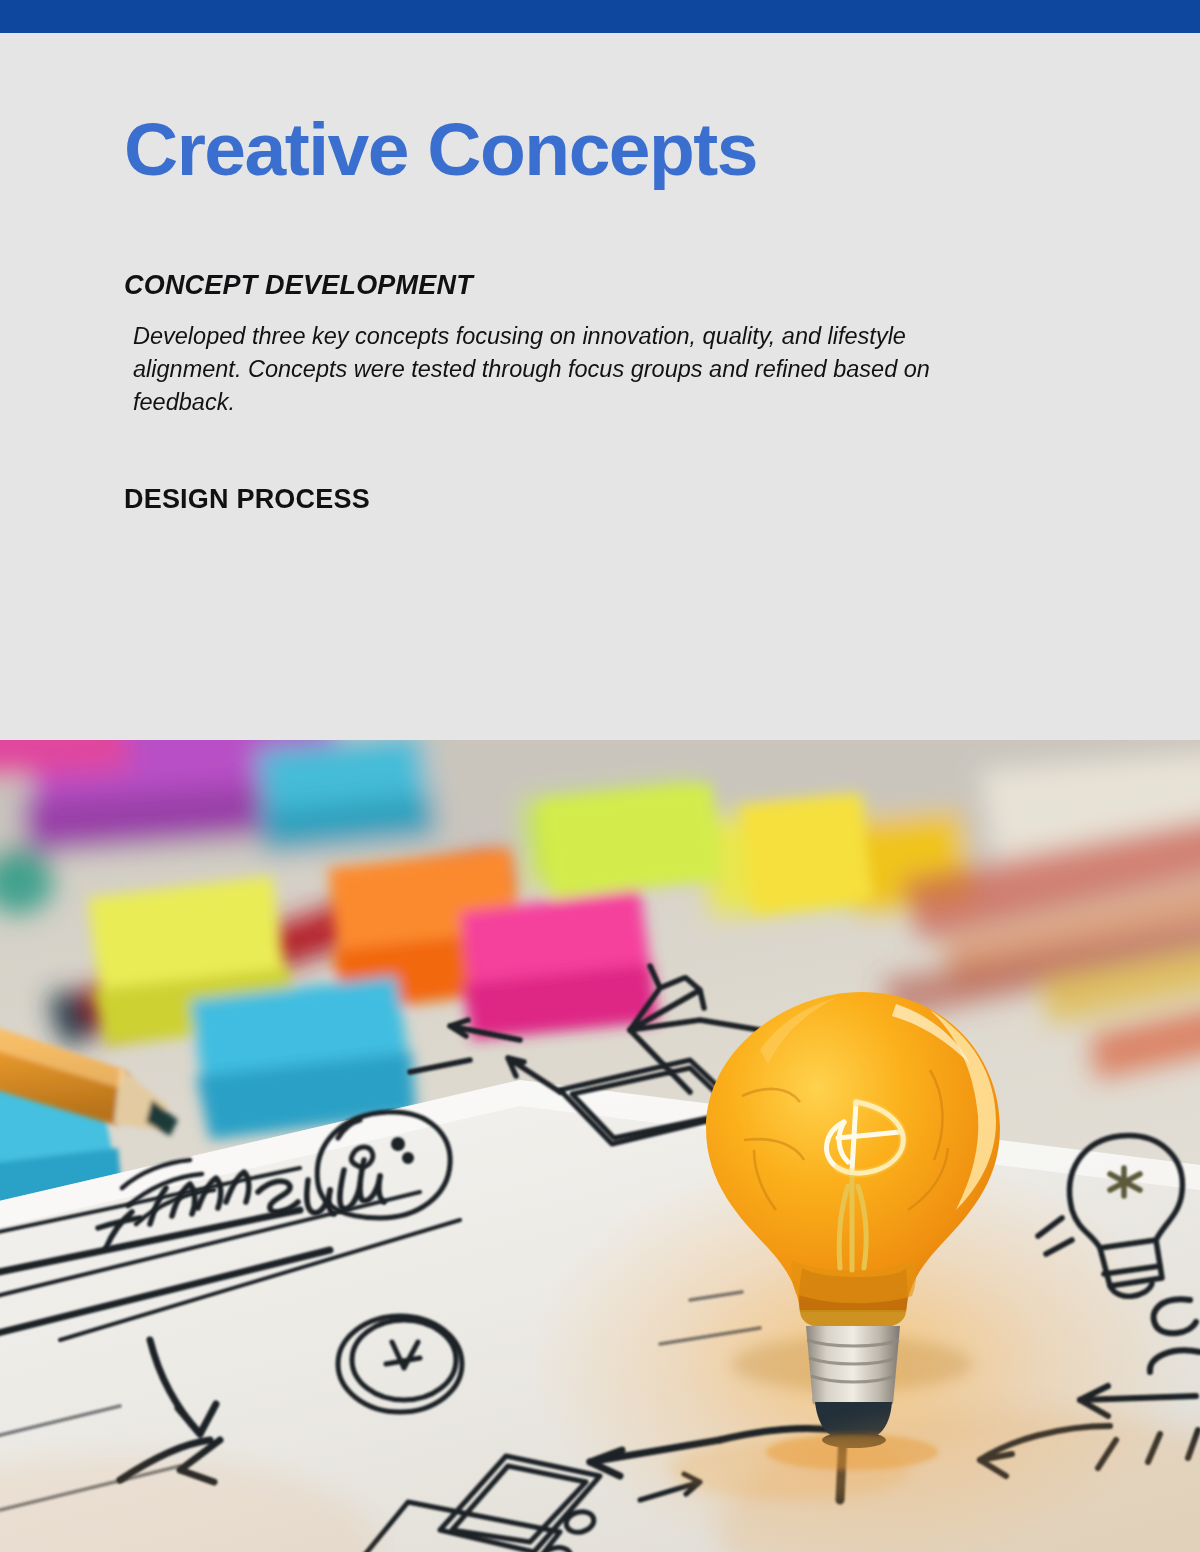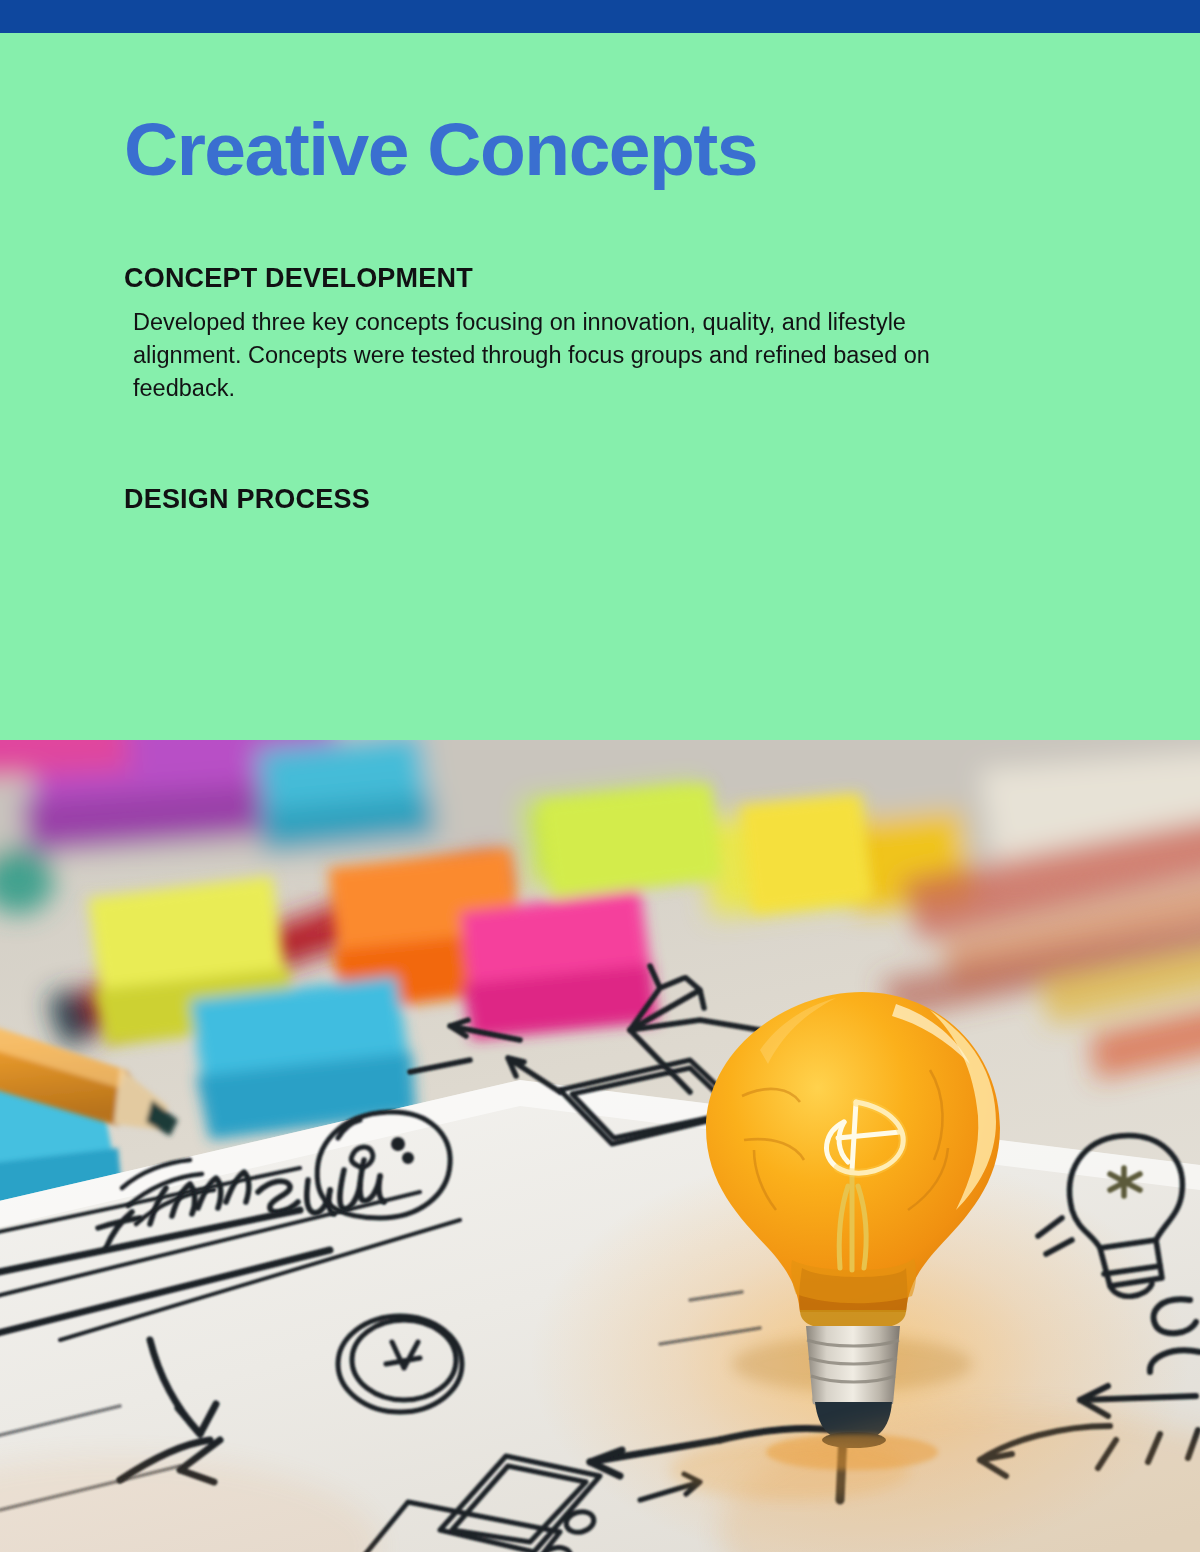--- a/index.html
+++ b/index.html
@@ -5,21 +5,21 @@
   * { margin:0; padding:0; box-sizing:border-box; }
   html, body {
     width:1200px; height:1552px;
     background:#ffffff;
     font-family:"Liberation Sans", sans-serif;
     overflow:hidden;
   }
   .page {
     position:relative;
     width:1200px; height:1552px;
-    background:#86efac;
+    background:#e5e5e5;
     overflow:hidden;
   }
 
   
   .topbar {
     position:absolute; left:0; top:0;
     width:1200px; height:33px;
     background:#0e479e;
   }
 
@@ -32,33 +32,33 @@
   .doc-title {
     position:absolute; left:124px; top:79px;
     font-size:75px;
     font-weight:700;
     letter-spacing:-1.5px;
     color:#3a6fd0;
     line-height:1;
     white-space:nowrap;
   }
   .section { position:absolute; left:124px; width:900px; }
-  .section-1 { top:231px; }
+  .section-1 { top:238px;font-style:italic; }
   .section-2 { top:452px; }
 
   .section-heading {
     font-size:27px;
     font-weight:700;
     color:#111113;
     letter-spacing:0.2px;
     line-height:1.1;
     white-space:nowrap;
   }
   .section-body {
-    margin-top:12px;
+    margin-top:19px;
     margin-left:9px;
     font-size:23.5px;
     font-weight:400;
     color:#121214;
     line-height:1.42;
     max-width:880px;
   }
   .section-2 .section-body { max-width:885px; }
 
   

